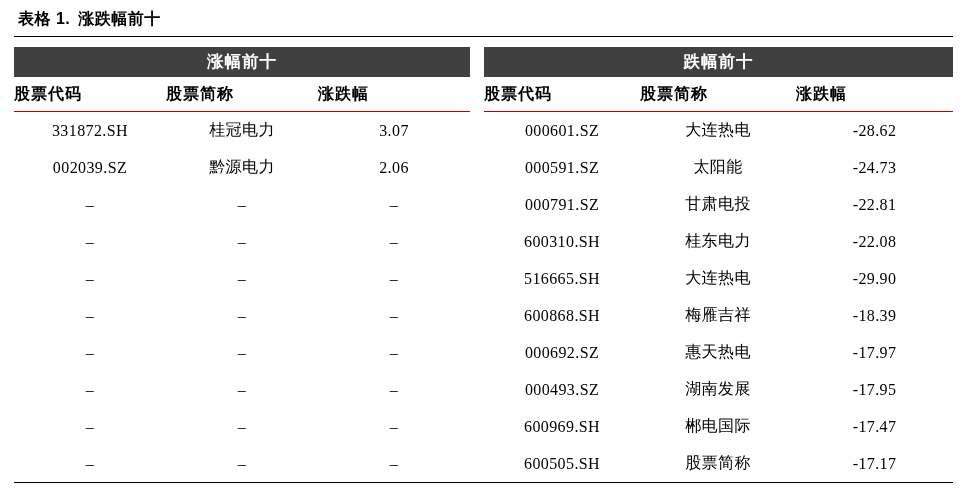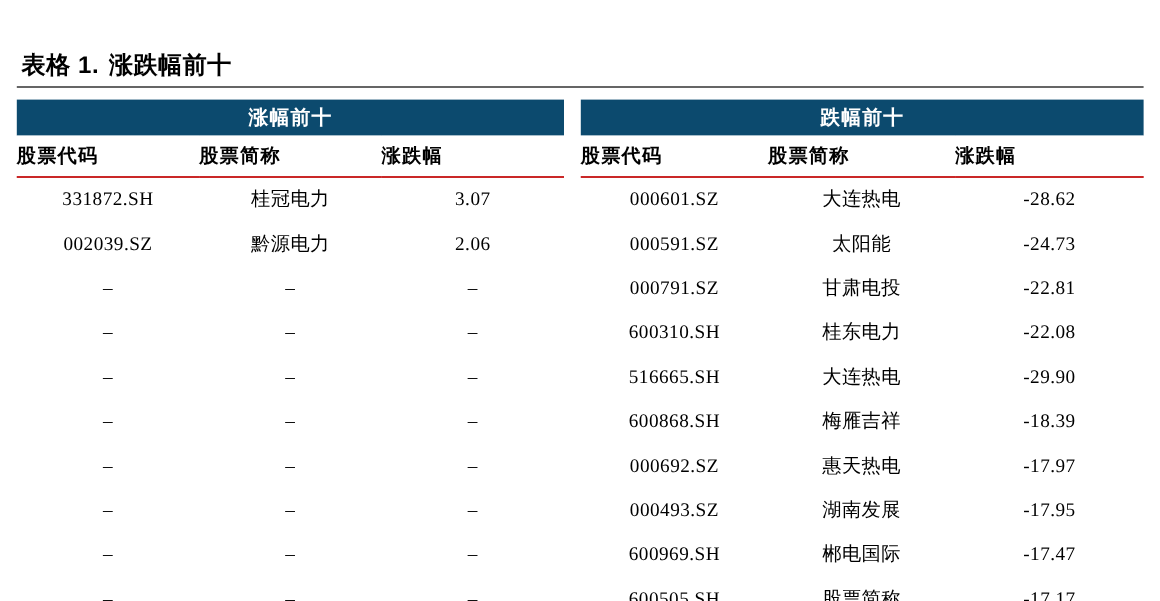--- a/index.html
+++ b/index.html
@@ -18,47 +18,46 @@
     position: relative;
     width: 967px;
     height: 501px;
     box-sizing: border-box;
     padding: 0 14px;
   }
   
   .caption {
     font-family: "Liberation Sans", "DejaVu Sans", sans-serif;
     font-weight: bold;
-    font-size: 20px;
+    font-size: 16px;
     line-height: 22px;
     padding: 8px 4px 6px 4px;
     letter-spacing: 0.5px;
     white-space: nowrap;
-    margin-top: 36px;
   }
   .caption .cap-label { margin-right: 8px; }
   .caption-rule {
     border-bottom: 1.5px solid #000000;
     margin: 0 0 10px 0;
   }
 
   
   table.ranking {
     border-collapse: collapse;
     table-layout: fixed;
     width: 939px;
     font-size: 15.5px;
   }
   table.ranking td, table.ranking th {
     padding: 0;
     margin: 0;
   }
 
   .group-head th {
-    background: #0c4a6e;
+    background: #404040;
     color: #ffffff;
     font-family: "Liberation Sans", "DejaVu Sans", sans-serif;
     font-weight: bold;
     font-size: 16.5px;
     height: 30px;
     text-align: center;
     letter-spacing: 1px;
   }
   .group-head th.gap {
     background: #ffffff;

